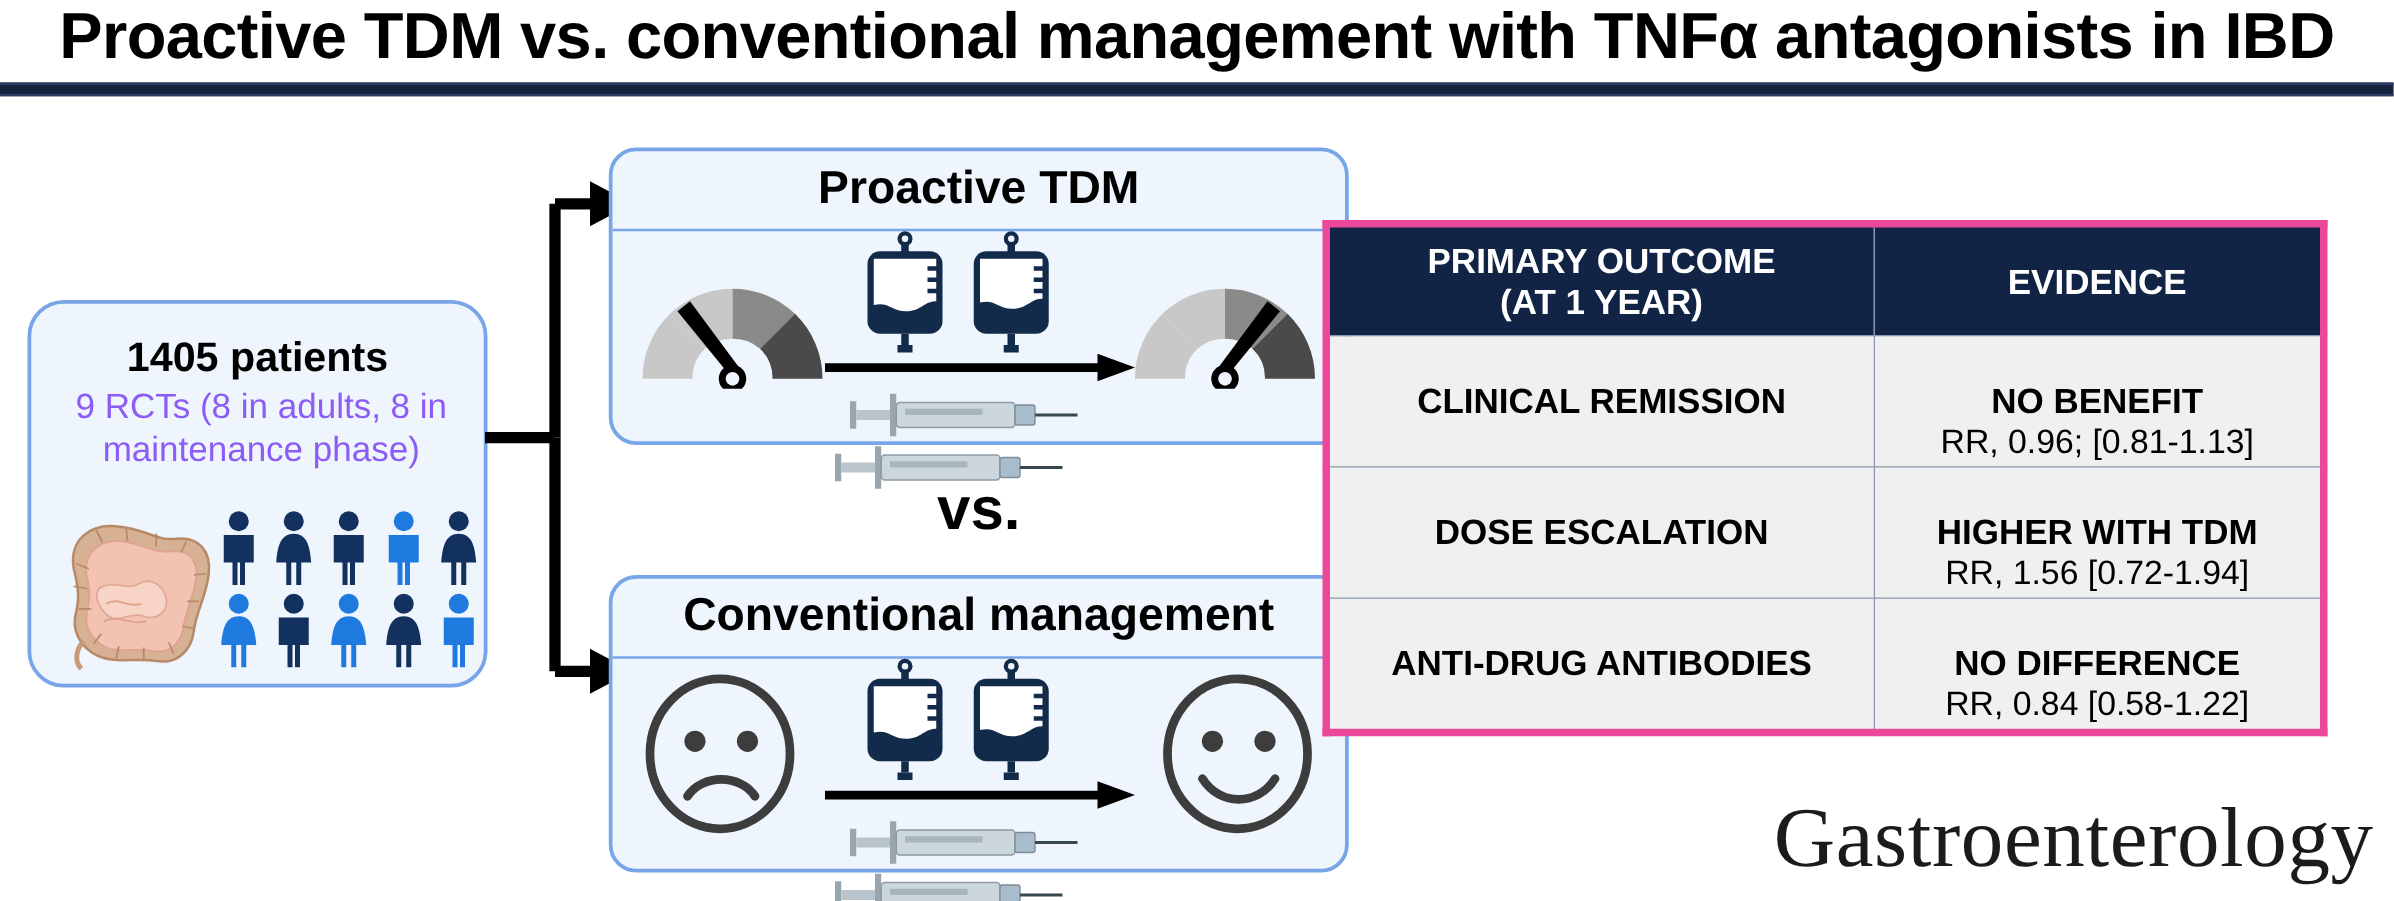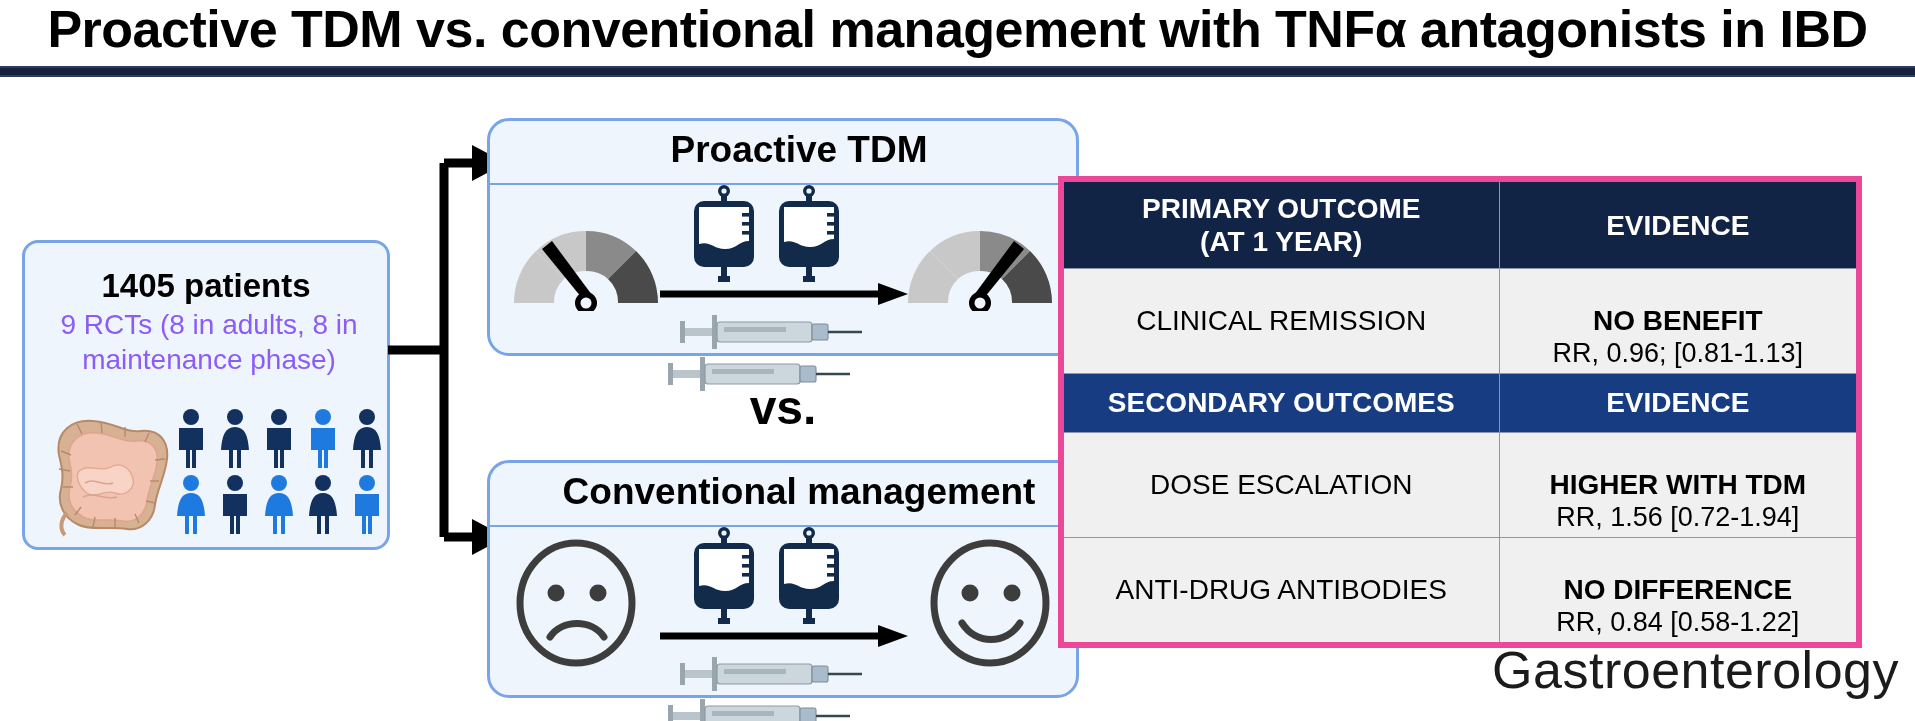--- a/index.html
+++ b/index.html
@@ -28,21 +28,21 @@
     background:#16233f;
     border-top:2px solid #2c3c63;
     border-bottom:2px solid #2c3c63;
   }
 
   
   #patient-box{
     position:absolute;left:22px;top:240px;width:368px;height:310px;
     background:#eff5fc;
     border:3px solid #78a4e8;
-    border-radius:16px;
+    border-radius:29px;
     box-sizing:border-box;
   }
   #patient-count{
     position:absolute;left:0;top:24px;width:100%;
     text-align:center;font-size:33px;font-weight:bold;color:#000;
   }
   #patient-detail{
     position:absolute;left:16px;top:64px;width:336px;
     text-align:center;font-size:28px;color:#8b5cf6;line-height:35px;
   }
@@ -70,21 +70,21 @@
     position:absolute;
     background:#eff5fc;
     border:3px solid #78a4e8;
     border-radius:22px;
     box-sizing:border-box;
   }
   #panel-proactive{left:487px;top:118px;width:592px;height:238px;}
   #panel-conventional{left:487px;top:460px;width:592px;height:238px;}
   .panel-title{
     position:absolute;left:0;top:8px;width:100%;
-    text-align:center;font-size:37px;font-weight:bold;color:#000;padding-left:16px;
+    text-align:center;font-size:37px;font-weight:bold;color:#000;
   }
   .panel-divider{
     position:absolute;left:0;top:62px;width:100%;height:2px;
     background:#78a4e8;
   }
   .panel-body{
     position:absolute;left:0;top:64px;width:100%;height:170px;
   }
 
   #vs-label{
@@ -121,35 +121,35 @@
     font-size:28px;font-weight:bold;line-height:33px;
     height:78px;padding:4px 6px !important;
   }
   .hdr-secondary{
     background:#173c82;color:#ffffff;
     font-size:28px;font-weight:bold;
     height:52px;padding:3px 6px !important;
   }
   .cell-outcome{
     background:#f0f0f0;color:#000;
-    font-size:28px;font-weight:normal;
+    font-size:28px;font-weight:bold;
     height:96px;padding:4px 6px !important;
   }
   .cell-evidence{
     background:#f0f0f0;color:#000;
     height:96px;padding:4px 6px !important;
   }
   .ev-head{font-size:28px;font-weight:bold;display:block;line-height:32px;margin-top:32px;}
   .ev-sub{font-size:27px;font-weight:normal;display:block;line-height:32px;}
 
   
   #journal-logo{
     position:absolute;right:16px;top:640px;
-    font-family:Liberation Sans, sans-serif;
-    font-size:52px;color:#1b1b1b;
+    font-family:Liberation Serif, serif;
+    font-size:68px;color:#1b1b1b;
     letter-spacing:0.5px;
     line-height:60px;
   }
 </style>
 </head>
 <body>
 
 <div id="title-bar">
   <div id="page-title">Proactive TDM vs. conventional management with TNFα antagonists in IBD</div>
   <div id="title-rule"></div>
@@ -426,24 +426,20 @@
       <td class="hdr-primary">EVIDENCE</td>
     </tr>
     <tr>
       <td class="cell-outcome">CLINICAL REMISSION</td>
       <td class="cell-evidence">
         <span class="ev-head">NO BENEFIT</span>
         <span class="ev-sub">RR, 0.96; [0.81-1.13]</span>
       </td>
     </tr>
     <tr>
-      <td class="hdr-secondary">SECONDARY OUTCOMES</td>
-      <td class="hdr-secondary">EVIDENCE</td>
-    </tr>
-    <tr>
       <td class="cell-outcome">DOSE ESCALATION</td>
       <td class="cell-evidence">
         <span class="ev-head">HIGHER WITH TDM</span>
         <span class="ev-sub">RR, 1.56 [0.72-1.94]</span>
       </td>
     </tr>
     <tr>
       <td class="cell-outcome">ANTI-DRUG ANTIBODIES</td>
       <td class="cell-evidence">
         <span class="ev-head">NO DIFFERENCE</span>

